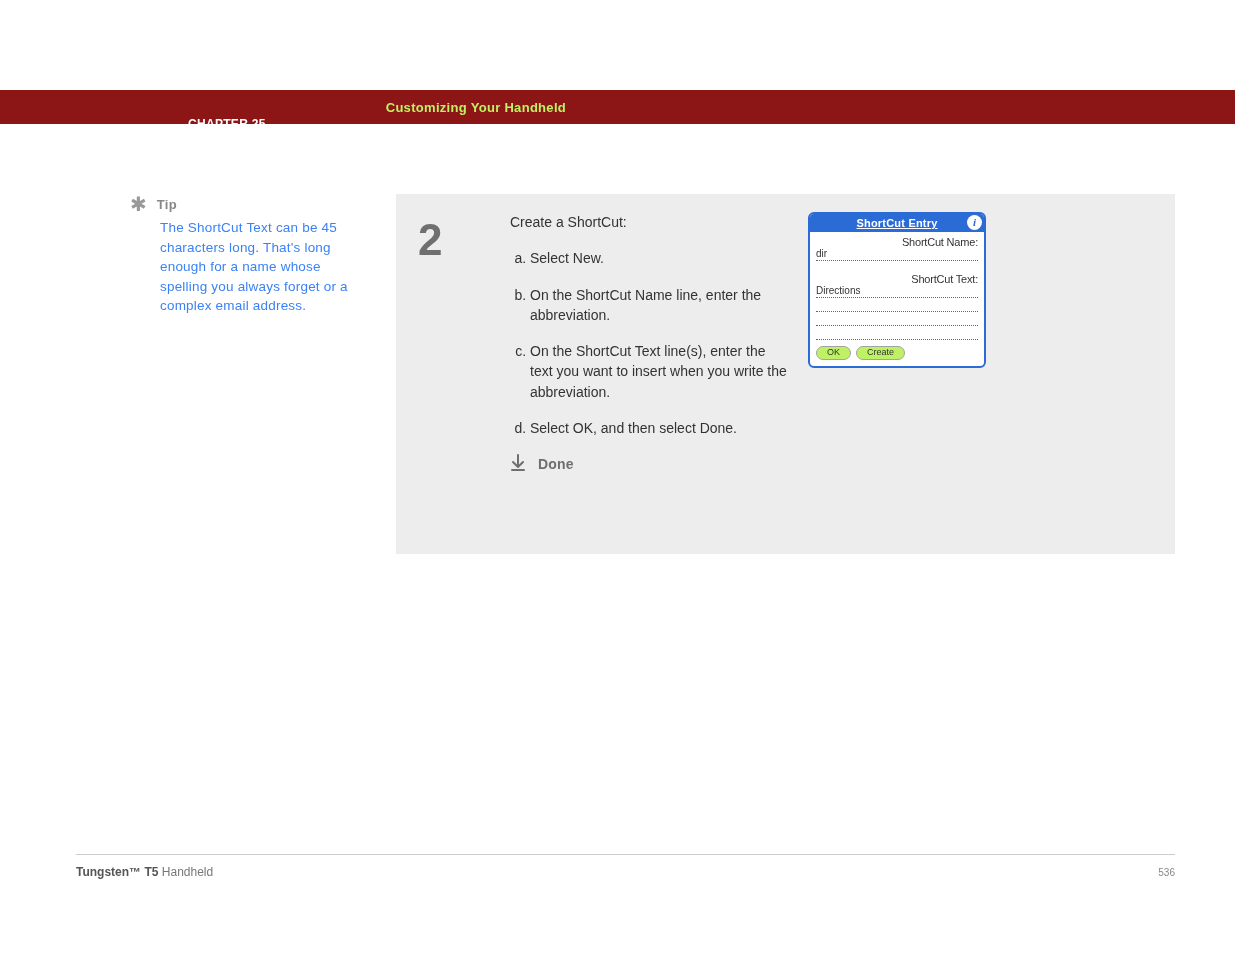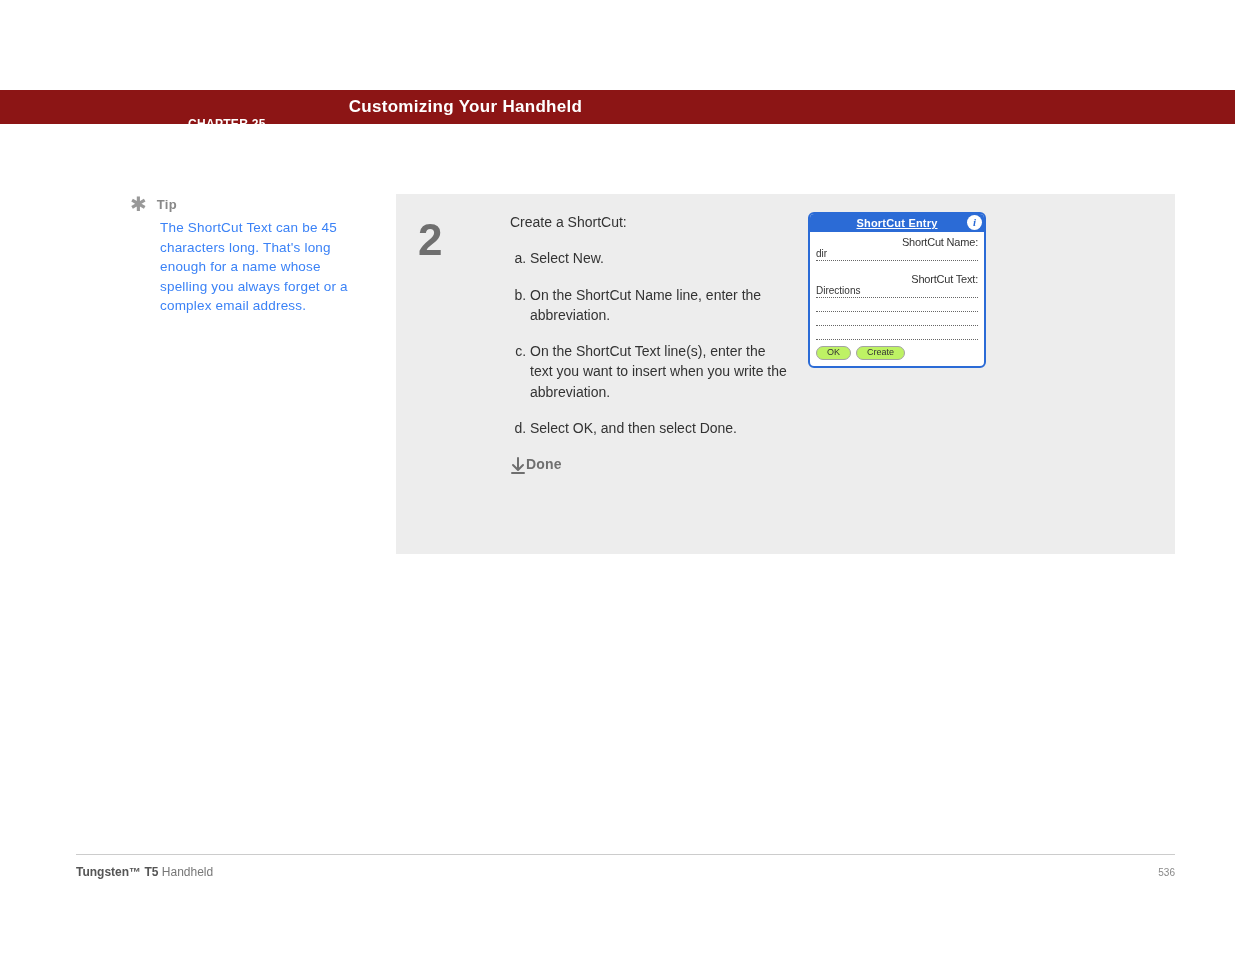--- a/index.html
+++ b/index.html
@@ -1,34 +1,34 @@
 <!DOCTYPE html>
 <html><head>
   <meta charset="utf-8">
   <style>
     * { box-sizing: border-box; margin: 0; padding: 0; }
     body { background: #fff; font-family: Arial, Helvetica, sans-serif; color: #333; width: 1235px; }
     .header-band { background: #8c1515; height: 34px; margin-top: 90px; position: relative; }
     .header-inner { display: flex; align-items: center; height: 100%; padding-left: 188px; }
     .chapter { color: #fff; font-weight: bold; font-size: 12px; letter-spacing: 0.3px; margin-top: 34px; }
-    .section-title { color: #ffffff; font-weight: bold; font-size: 17px; margin-left: 83px; letter-spacing: 0.3px; }
+    .section-title { color: #bef264; font-weight: bold; font-size: 13px; margin-left: 120px; letter-spacing: 0.3px; }
     .content-wrap { padding: 70px 60px 0 130px; display: flex; gap: 36px; }
     .tip-col { width: 230px; flex-shrink: 0; }
     .tip-head { display: flex; align-items: center; gap: 10px; }
     .tip-asterisk { color: #999; font-size: 20px; line-height: 1; }
     .tip-label { color: #888; font-weight: bold; font-size: 13px; letter-spacing: 0.3px; }
     .tip-body { color: #3b82f6; font-size: 13.5px; line-height: 1.45; margin-top: 4px; margin-left: 30px; letter-spacing: 0.2px; }
     .step-box { flex: 1; background: #ededed; display: flex; padding: 18px 22px 22px 22px; min-height: 360px; }
     .step-number { width: 92px; font-size: 44px; font-weight: bold; color: #6f6f6f; font-family: Arial, sans-serif; line-height: 1; padding-top: 6px; }
     .step-content { flex: 1; display: flex; gap: 18px; }
     .step-text { width: 280px; font-size: 14px; color: #333; line-height: 1.45; }
     .step-intro { margin-bottom: 16px; }
     .step-text ol { list-style: lower-alpha; padding-left: 20px; }
     .step-text ol li { margin-bottom: 16px; }
-    .done-row { display: flex; align-items: flex-end; margin-top: 6px; }
+    .done-row { display: flex; align-items: flex-start; gap: 12px; margin-top: 6px; }
     .done-icon svg { display: block; }
     .done-label { color: #6f6f6f; font-weight: bold; font-size: 14px; letter-spacing: 0.2px; }
     .screenshot-col { flex-shrink: 0; }
     .palm-dialog { border: 2px solid #2b6bd6; border-radius: 6px; width: 178px; background: #fff; overflow: hidden; }
     .palm-titlebar { background: #2b6bd6; color: #fff; display: flex; align-items: center; justify-content: center; position: relative; height: 18px; }
     .palm-titlebar-label { font-size: 11px; font-weight: bold; letter-spacing: 0.2px; text-decoration: underline; }
     .info-circle { position: absolute; right: 2px; top: 1px; width: 15px; height: 15px; border-radius: 50%; background: #fff; color: #2b6bd6; font-family: Georgia, serif; font-style: italic; font-weight: bold; font-size: 11px; display: flex; align-items: center; justify-content: center; line-height: 1; }
     .palm-body { padding: 4px 6px 6px 6px; }
     .palm-label { font-size: 11px; font-weight: normal; letter-spacing: -0.2px; text-align: right; }
     .palm-field { border-bottom: 1px dotted #666; height: 13px; font-size: 10px; padding-left: 0; display: flex; align-items: flex-end; padding-bottom: 1px; margin-bottom: 2px; }

